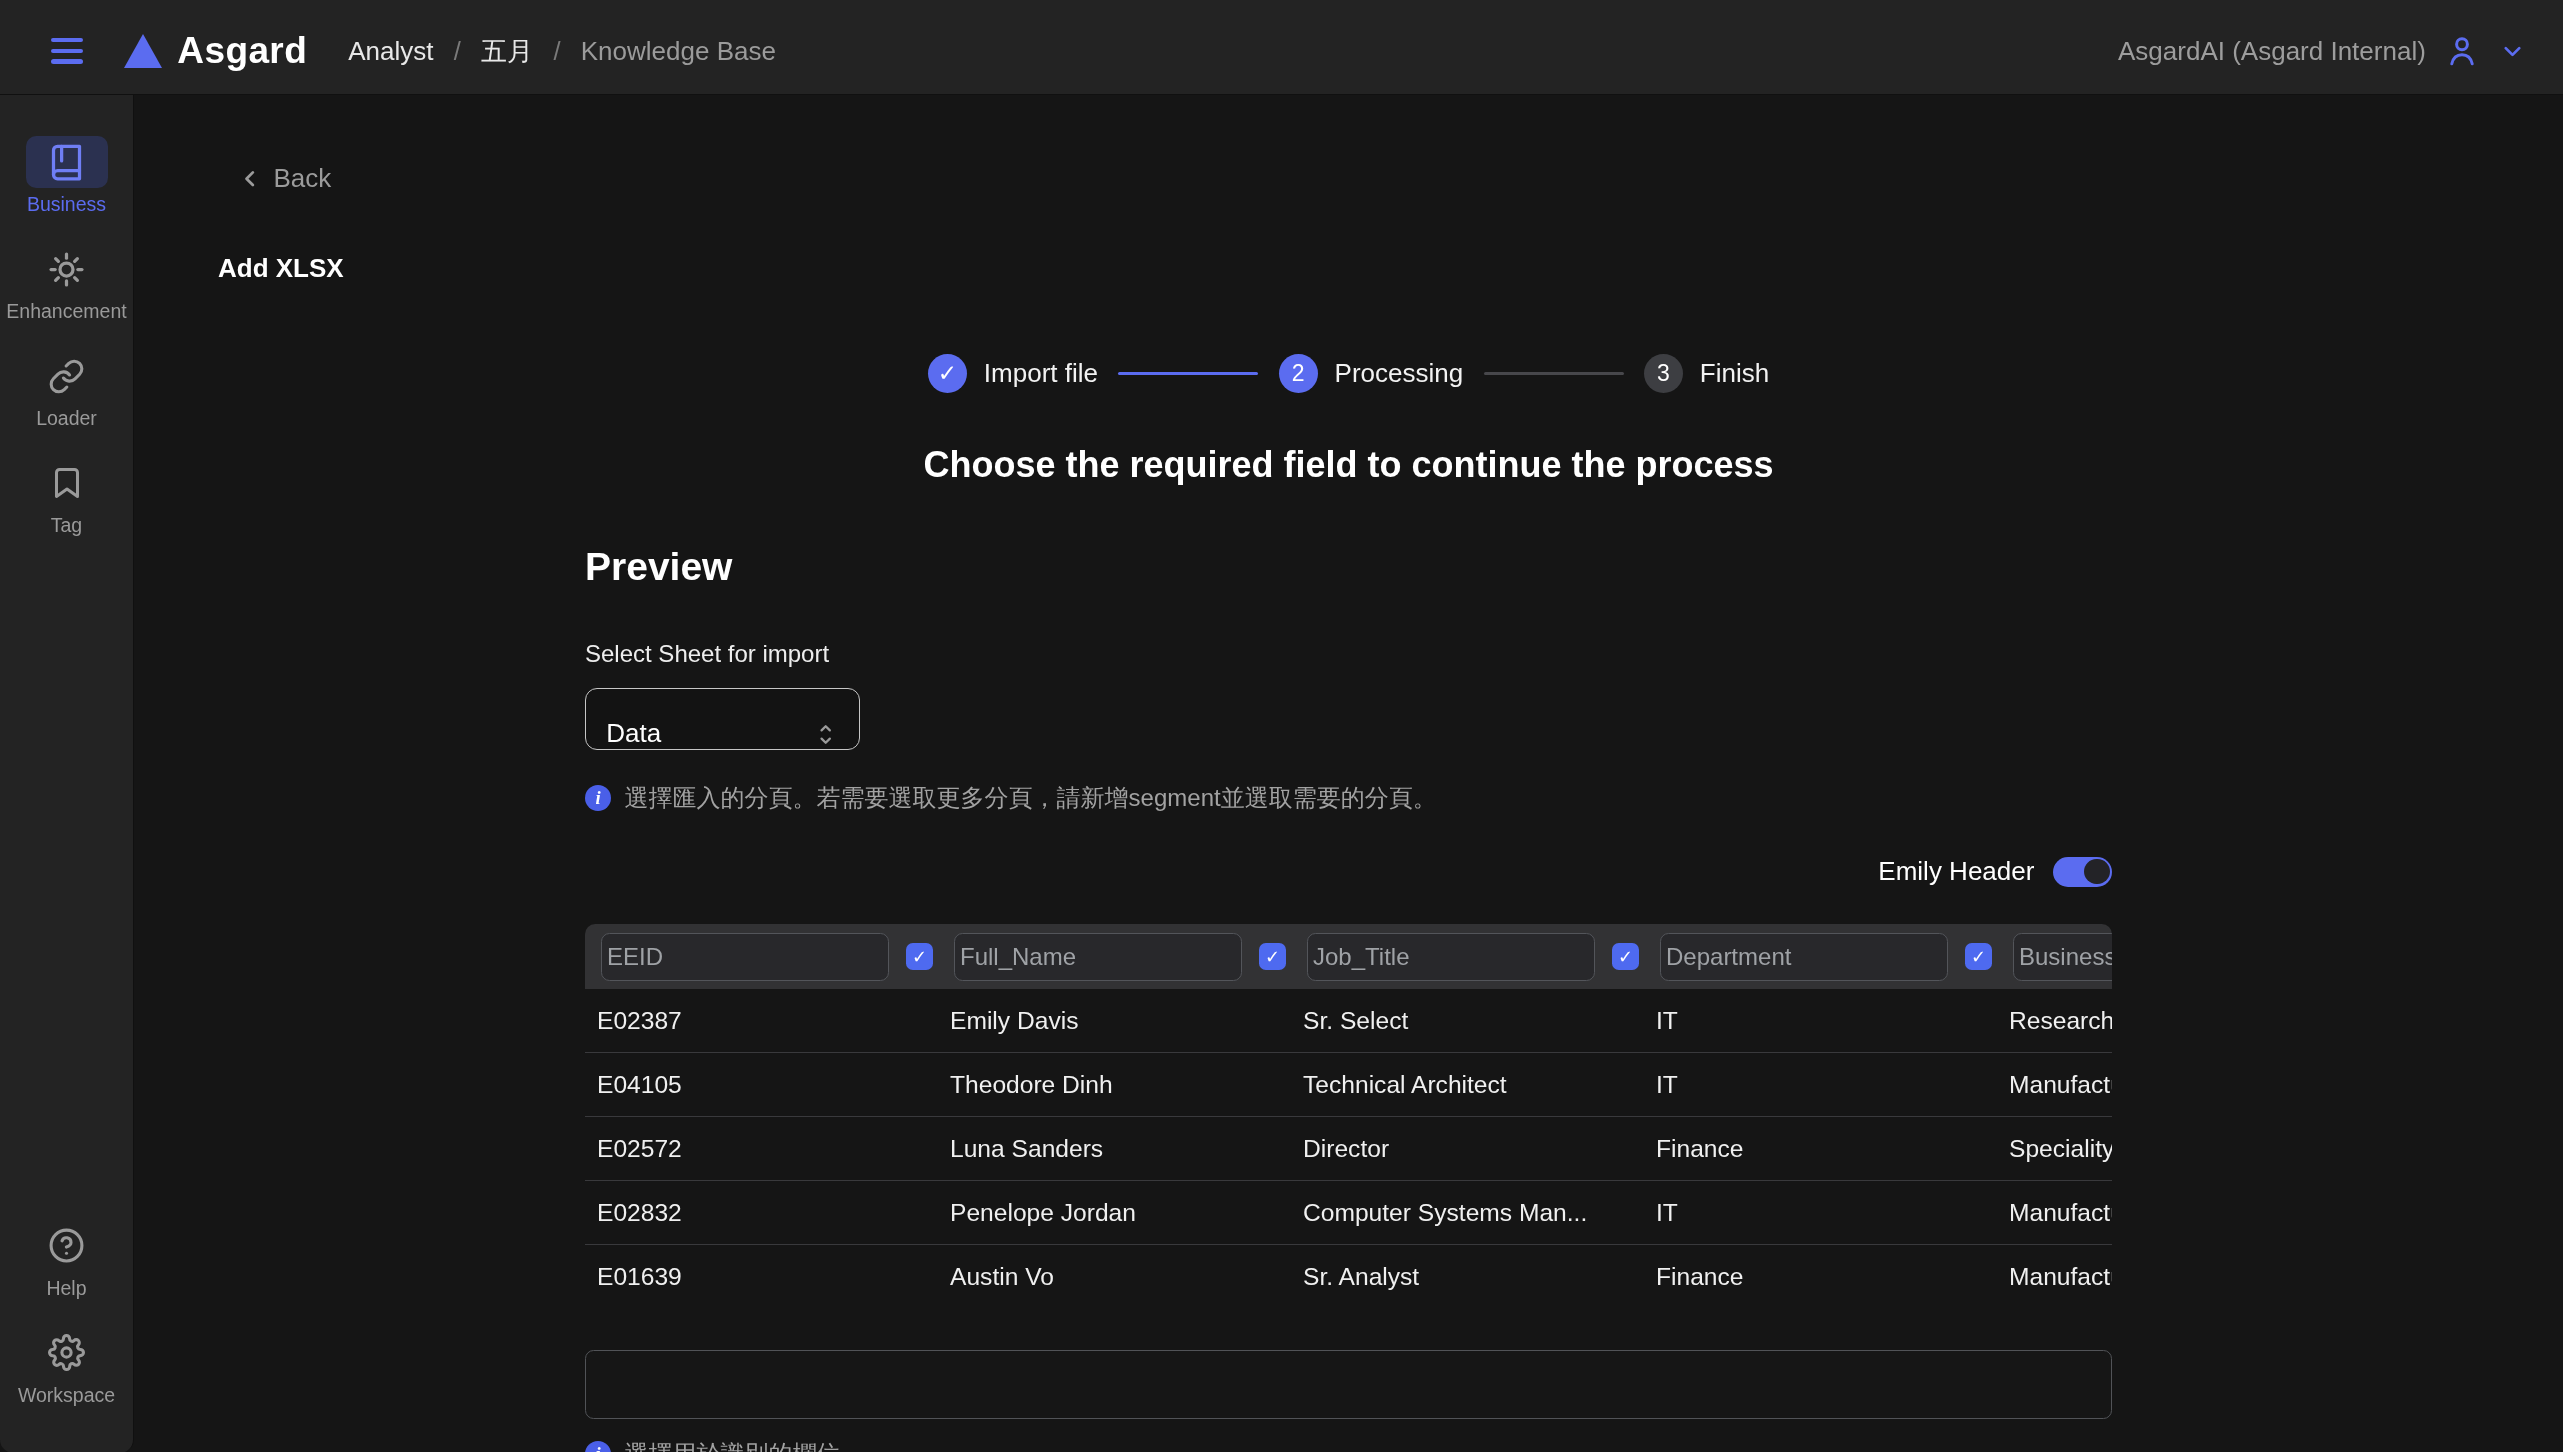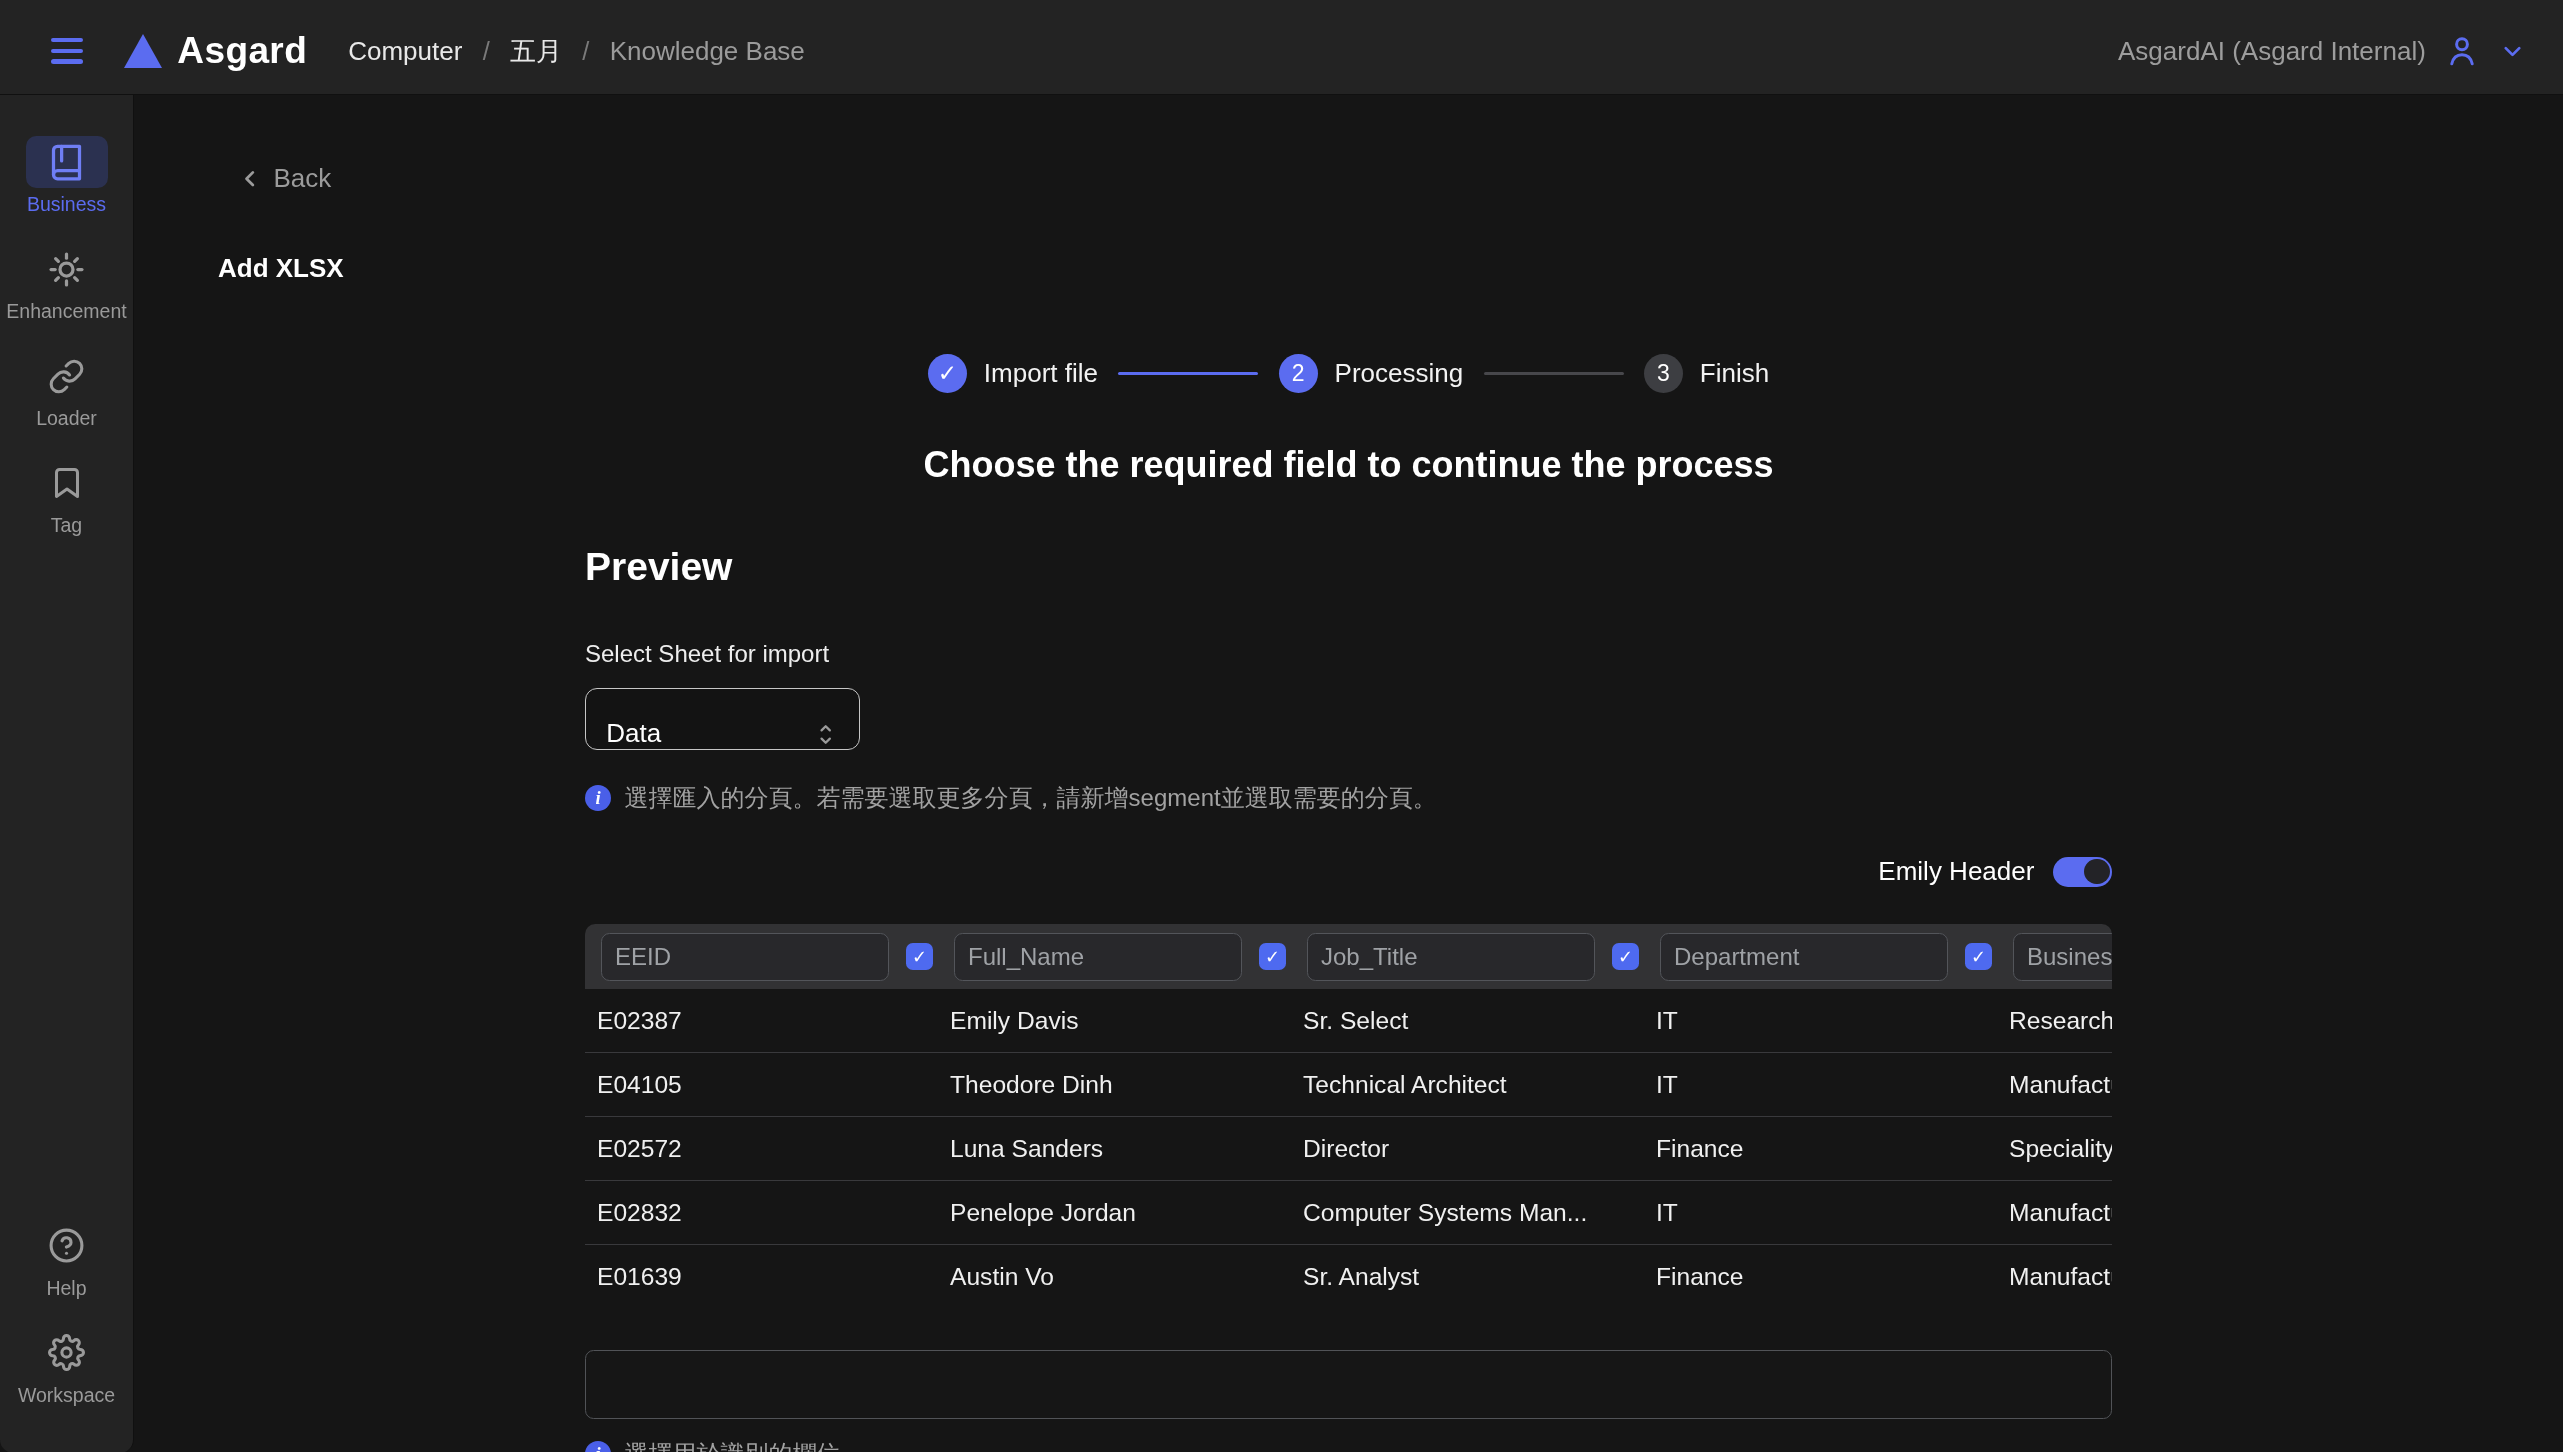--- a/index.html
+++ b/index.html
@@ -88,21 +88,21 @@
   .skip-label{font-size:26px;color:#fff}
   .toggle{width:59px;height:30.5px;border-radius:15.3px;background:var(--accent);position:relative;cursor:pointer}
   .toggle .knob{position:absolute;top:2.5px;right:2.5px;width:25.4px;height:25.4px;border-radius:50%;background:#232327}
 
   
   .table{margin-top:37px;width:1527px;overflow:hidden;border-radius:10.2px 10.2px 0 0}
   .thead{width:1767px;height:65px;background:var(--thead-bg);display:grid;grid-template-columns:repeat(5,353px);
     align-items:center}
   .th{display:flex;align-items:center}
   .th-box{margin-left:16px;width:288px;height:48px;background:var(--box-bg);border:1.7px solid var(--box-border);
-    border-radius:8.5px;display:flex;align-items:center;padding-left:13px;font-size:24px;color:#9fa2a6;cursor:text}
+    border-radius:8.5px;display:flex;align-items:center;padding-left:5px;font-size:24px;color:#9fa2a6;cursor:text}
   .th-check{width:27px;height:27px;margin-left:17px;border-radius:6.8px;background:#4e6af0;color:#fff;
     display:flex;align-items:center;justify-content:center;font-size:18px;cursor:pointer}
   .trow{width:1767px;height:64px;display:grid;grid-template-columns:repeat(5,353px);align-items:center;
     border-bottom:1.7px solid var(--row-line)}
   .trow:last-child{border-bottom:none}
   .td{padding-left:12px;font-size:24.6px;color:#f0f0f0;white-space:nowrap;overflow:hidden}
 
   .id-input{margin-top:41px;width:1527px;height:69px;border:1.7px solid #515357;border-radius:8.5px;background:#161616;cursor:text}
 </style>
 </head>
@@ -114,21 +114,21 @@
     <button class="hamburger">
         <span></span>
         <span></span>
         <span></span>
       </button>
     <div class="brand">
       <span class="logo-tri"></span>
       <span class="brand-name">Asgard</span>
     </div>
     <nav class="breadcrumb">
-      <span class="bc-strong">Computer</span>
+      <span class="bc-strong">Analyst</span>
       <span class="bc-sep">/</span>
       <span class="bc-strong">五月</span>
       <span class="bc-sep">/</span>
       <span class="bc-muted">Knowledge Base</span>
     </nav>
     <div class="account">
       <span class="account-name">AsgardAI (Asgard Internal)</span>
       <svg width="36" height="36" viewBox="0 0 24 24" class="icon-stroke" stroke="#5b6cf0" stroke-width="2">
         <circle cx="12" cy="7.5" r="3.6"></circle>
           <path d="M5.2 20.5c.9-4 3.4-6 6.8-6s5.9 2 6.8 6"></path>

